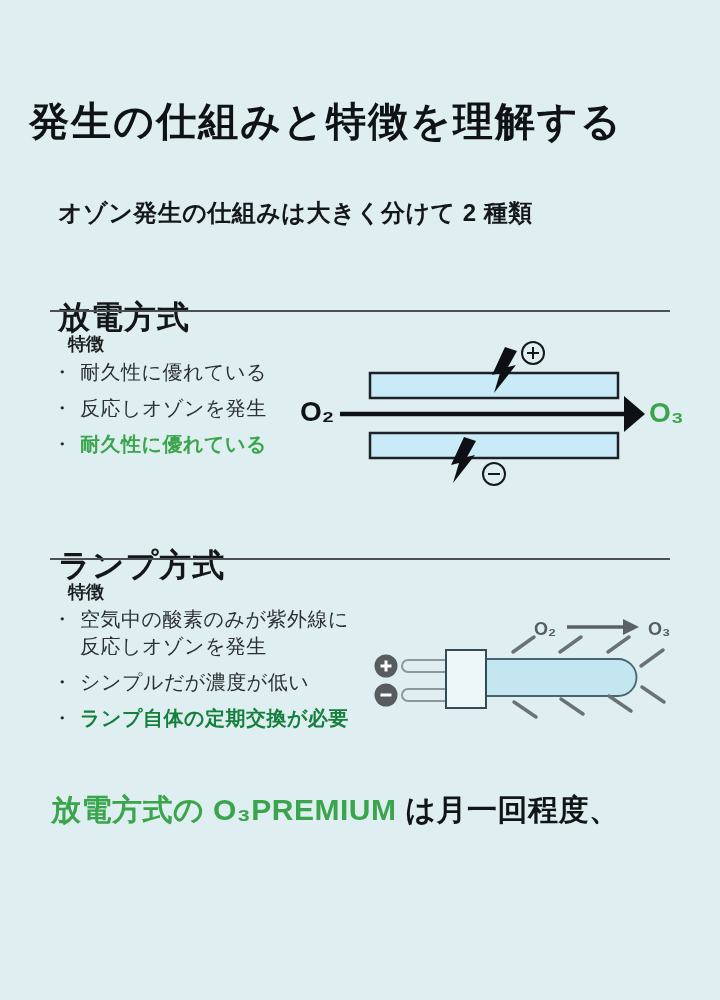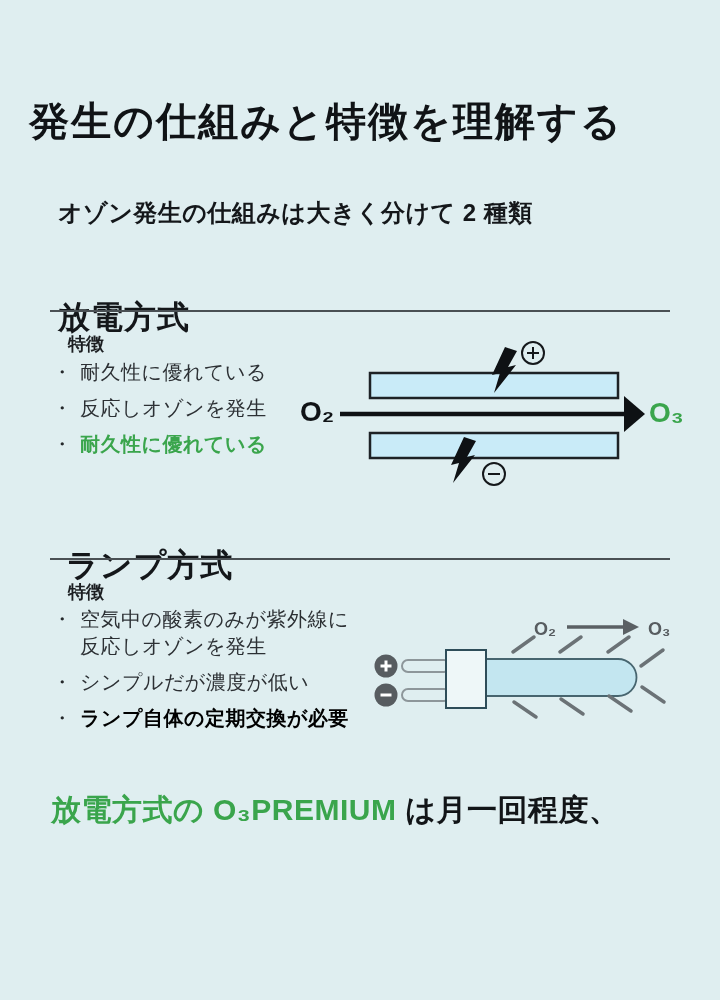--- a/index.html
+++ b/index.html
@@ -14,35 +14,35 @@
     top:82px;left:0;width:652px;text-align:center;
     font-size:40px;font-weight:bold;letter-spacing:2px;color:#101316;margin-top:12px;
   }
   .subtitle{
     top:197px;left:58px;font-size:24px;font-weight:bold;letter-spacing:.5px;color:#14171a;text-align:center;
   }
   .section-heading{
     left:58px;font-size:32px;font-weight:bold;letter-spacing:1px;color:#14171a;
   }
   #discharge-heading{top:269px;}
-  #lamp-heading{top:517px;margin-left:8px;}
+  #lamp-heading{top:517px;}
   .rule{left:50px;width:620px;height:2px;background:#4a5054;}
   #discharge-rule{top:310px;}
   #lamp-rule{top:558px;}
   .features-label{left:68px;font-size:18px;font-weight:bold;color:#1b1e21;}
   #discharge-features{top:332px;}
   #lamp-features{top:580px;}
   ul.bullet-list{left:52px;list-style:none;margin:0;padding:0;}
   #discharge-bullets{top:359px;}
   #lamp-bullets{top:606px;}
   .bullet-list li{display:flex;gap:8px;font-size:20px;line-height:27px;margin-bottom:9px;}
   .bullet-list .dot{color:#24282b;flex:0 0 auto;}
   .bullet-text{color:#2c3034;white-space:pre-line;letter-spacing:.5px;}
   .bullet-text.green-bold{color:#3aa54c;font-weight:bold;}
-  .bullet-text.gray-bold{color:#000000;font-weight:bold;}
+  .bullet-text.gray-bold{color:#15803d;font-weight:bold;}
   .diagram{position:absolute;}
   #discharge-diagram{left:295px;top:333px;}
   #lamp-diagram{left:372px;top:598px;}
   .footer-text{
     left:51px;top:786px;width:640px;
     font-size:30px;font-weight:bold;line-height:47px;letter-spacing:.5px;color:#121518;
   }
   .footer-text .green{color:#3aa54c;}
   svg text{font-family:"Liberation Sans","DejaVu Sans",sans-serif;}
 </style>

